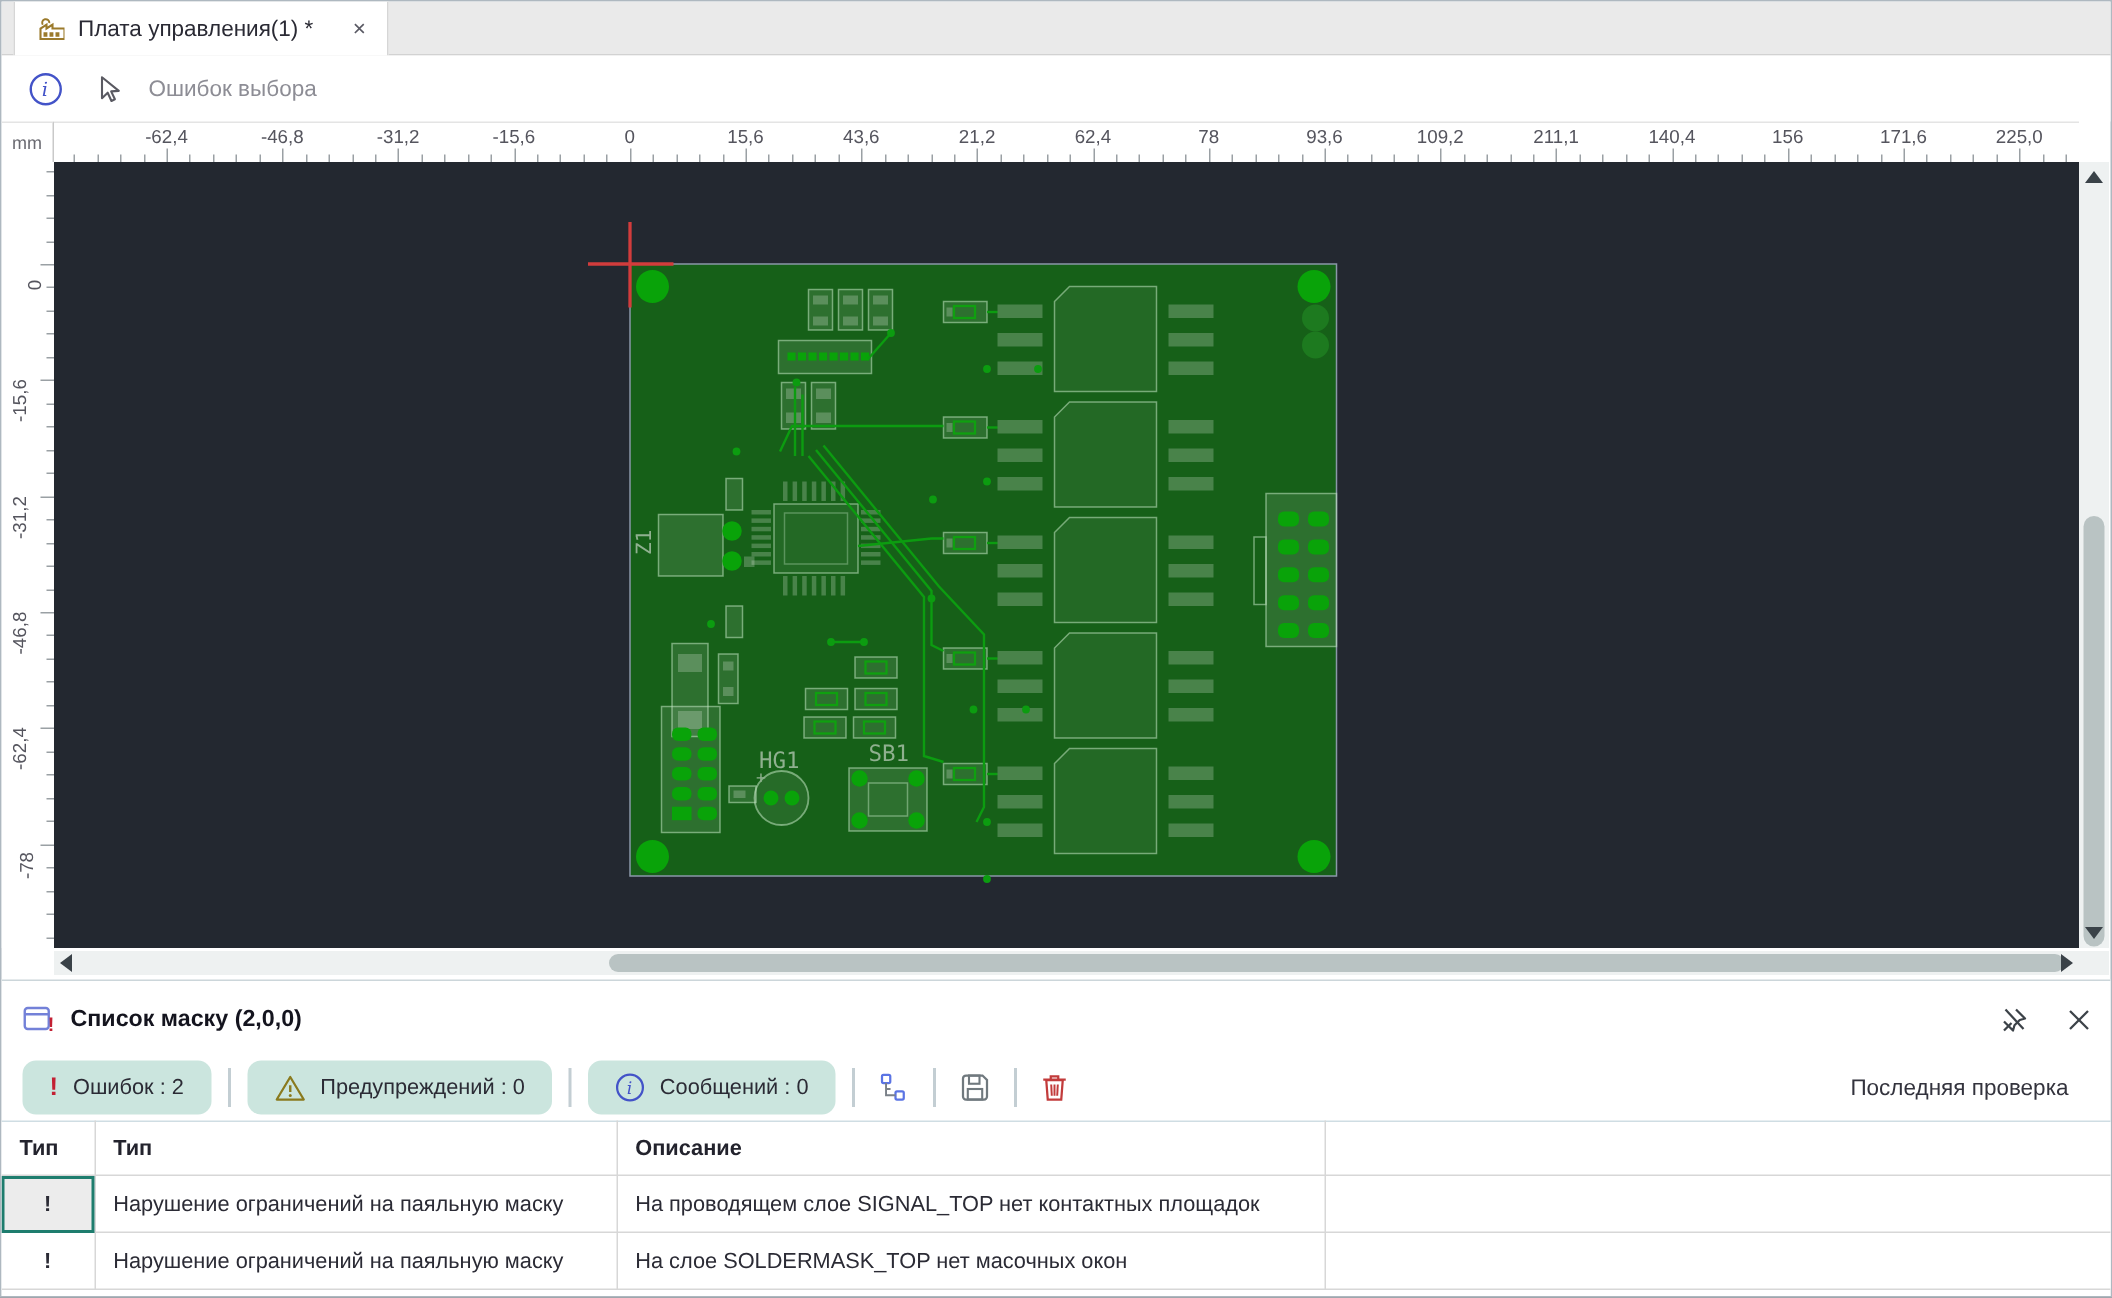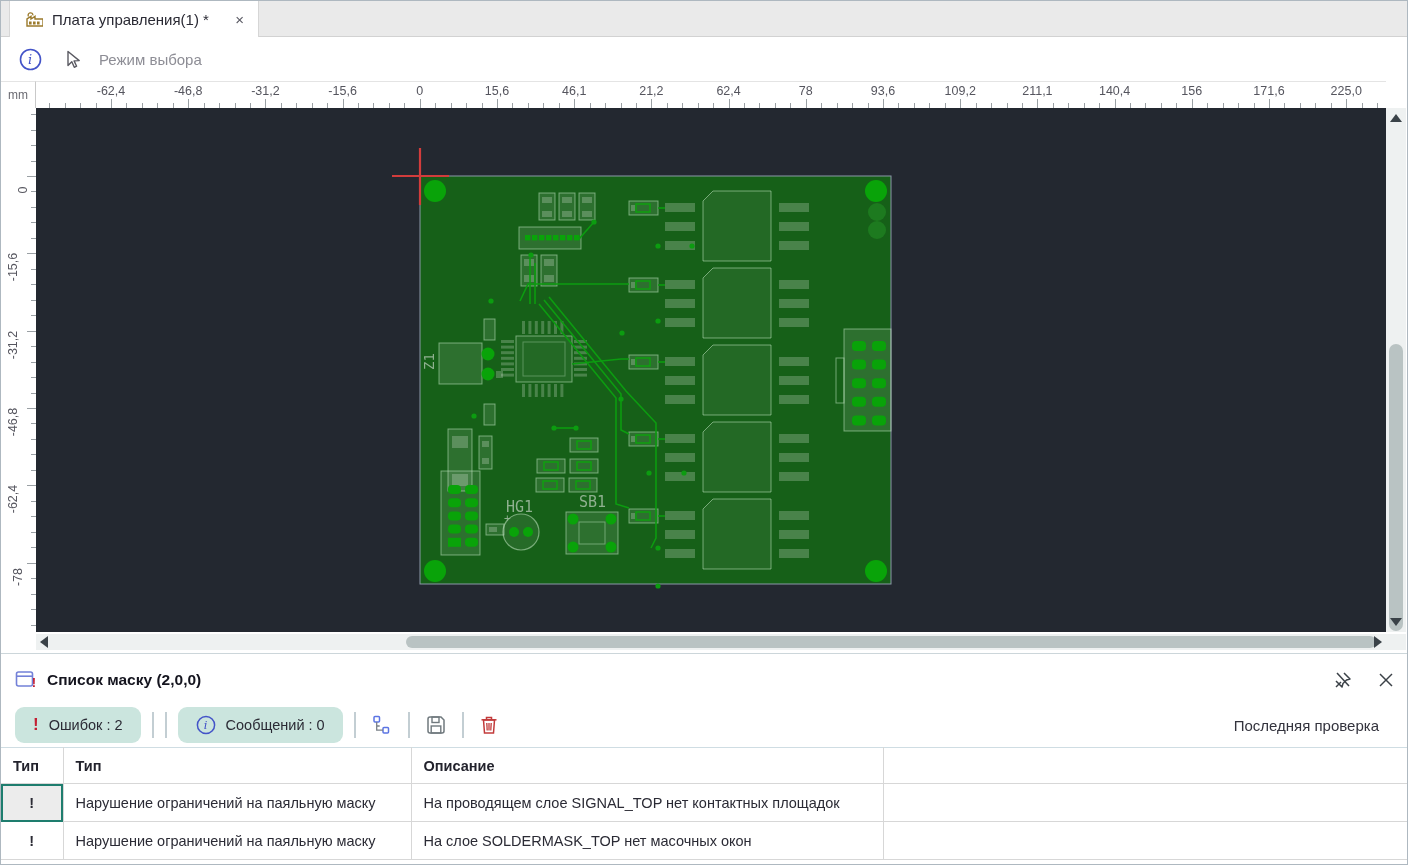--- a/index.html
+++ b/index.html
@@ -83,21 +83,21 @@
     <svg width="23" height="23" viewBox="0 0 23 23">
       <circle cx="11.5" cy="11.5" r="10" fill="none" stroke="#4353c8" stroke-width="1.6"></circle>
       <text x="11" y="16" font-size="13" font-style="italic" fill="#4353c8" text-anchor="middle" style="font-family:'DejaVu Serif',serif;">i</text>
     </svg>
   </span>
   <span class="icon-btn" style="margin-left:4px;">
     <svg width="21" height="21" viewBox="0 0 21 21">
       <path d="M6,2.5 L6,16.5 L9.8,12.8 L12.3,18.3 L14.6,17.2 L12.1,11.9 L17.2,11.6 Z" fill="#fff" stroke="#5a5a62" stroke-width="1.4" stroke-linejoin="round"></path>
     </svg>
   </span>
-  <span class="mode-label">Режим выбора</span>
+  <span class="mode-label">Ошибок выбора</span>
 </div>
 
 <div class="unit-cell">mm</div>
 <div class="hruler" id="hruler">
     <span class="htick" style="left: 13.24px; height: 5px;"></span>
     <span class="htick" style="left: 28.68px; height: 5px;"></span>
     <span class="htick" style="left: 44.12px; height: 5px;"></span>
     <span class="htick" style="left: 59.56px; height: 5px;"></span>
     <span class="htick" style="left: 75px; height: 9px;"></span>
     <span class="htick" style="left: 90.44px; height: 5px;"></span>
@@ -181,21 +181,21 @@
     <span class="htick" style="left: 1294.76px; height: 5px;"></span>
     <span class="htick" style="left: 1310.2px; height: 9px;"></span>
     <span class="htick" style="left: 1325.64px; height: 5px;"></span>
     <span class="htick" style="left: 1341.08px; height: 5px;"></span>
     <span class="hlabel" style="left: 75px;">-62,4</span>
     <span class="hlabel" style="left: 152.2px;">-46,8</span>
     <span class="hlabel" style="left: 229.4px;">-31,2</span>
     <span class="hlabel" style="left: 306.6px;">-15,6</span>
     <span class="hlabel" style="left: 383.8px;">0</span>
     <span class="hlabel" style="left: 461px;">15,6</span>
-    <span class="hlabel" style="left: 538.2px;">46,1</span>
+    <span class="hlabel" style="left: 538.2px;">43,6</span>
     <span class="hlabel" style="left: 615.4px;">21,2</span>
     <span class="hlabel" style="left: 692.6px;">62,4</span>
     <span class="hlabel" style="left: 769.8px;">78</span>
     <span class="hlabel" style="left: 847px;">93,6</span>
     <span class="hlabel" style="left: 924.2px;">109,2</span>
     <span class="hlabel" style="left: 1001.4px;">211,1</span>
     <span class="hlabel" style="left: 1078.6px;">140,4</span>
     <span class="hlabel" style="left: 1155.8px;">156</span>
     <span class="hlabel" style="left: 1233px;">171,6</span>
     <span class="hlabel" style="left: 1310.2px;">225,0</span>
@@ -487,20 +487,30 @@
       </svg>
     </span>
   </div>
 
   <div class="btn-row">
     <div class="pill">
       <span style="color:#c32033;font-weight:bold;font-size:17px;">!</span>
       <span>Ошибок : 2</span>
     </div>
     <span class="vdiv"></span>
+    <div class="pill">
+      <span style="display:flex;">
+        <svg width="21" height="19" viewBox="0 0 21 19">
+          <path d="M10.5,2 L19.5,17 L1.5,17 Z" fill="none" stroke="#8a7a1e" stroke-width="1.5" stroke-linejoin="round"></path>
+          <line x1="10.5" y1="7.5" x2="10.5" y2="12" stroke="#8a7a1e" stroke-width="1.6"></line>
+          <circle cx="10.5" cy="14.4" r="1" fill="#8a7a1e"></circle>
+        </svg>
+      </span>
+      <span>Предупреждений : 0</span>
+    </div>
     <span class="vdiv"></span>
     <div class="pill">
       <span style="display:flex;">
         <svg width="20" height="20" viewBox="0 0 20 20">
           <circle cx="10" cy="10" r="8.6" fill="none" stroke="#4353c8" stroke-width="1.5"></circle>
           <text x="9.6" y="14" font-size="11.5" font-style="italic" fill="#4353c8" text-anchor="middle" style="font-family:'DejaVu Serif',serif;">i</text>
         </svg>
       </span>
       <span>Сообщений : 0</span>
     </div>

